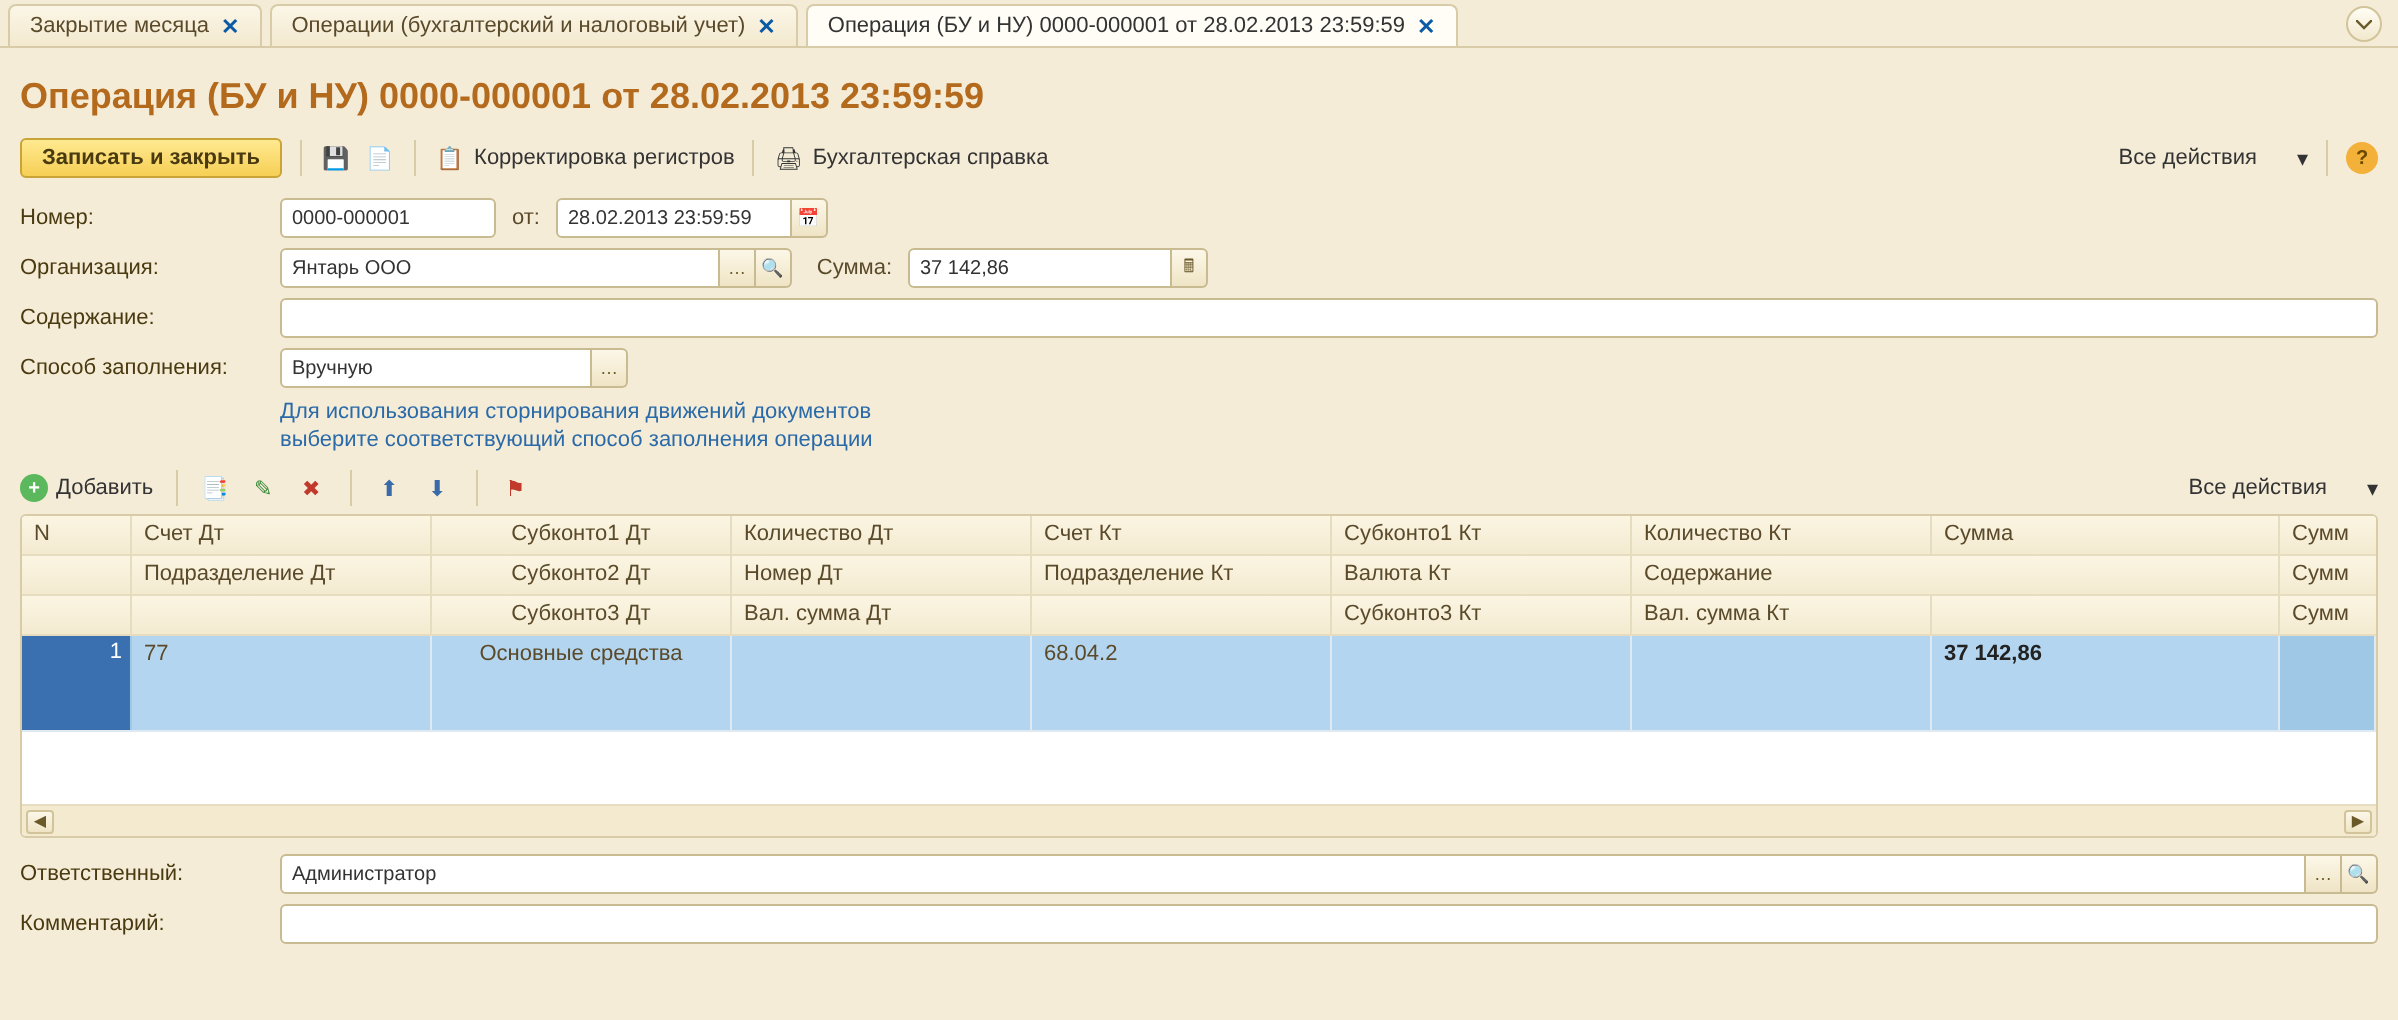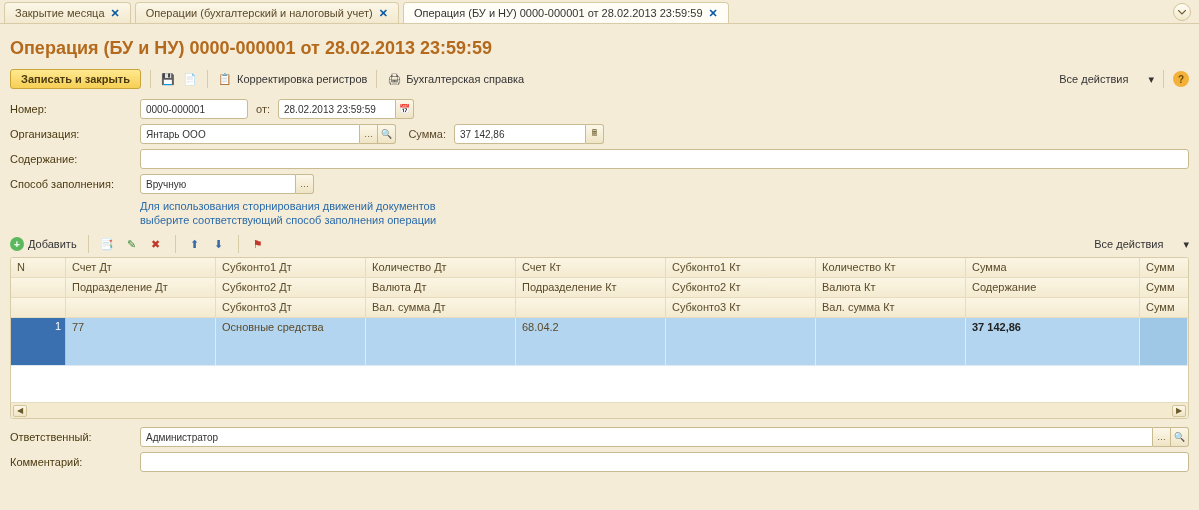--- a/index.html
+++ b/index.html
@@ -148,21 +148,21 @@
   .gc {
     border-right: 1px solid #e6dcc0;
     padding: 3px 6px;
     overflow: hidden;
     white-space: nowrap;
     color: #5a4a2a;
     font-size: 11px;
   }
   .c-n { width: 55px; }
   .c-acc { width: 150px; }
-  .c-sub { width: 150px; }
+  .c-sub { width: 150px; text-align: center; }
   .c-qty { width: 150px; }
   .c-accK { width: 150px; }
   .c-subK { width: 150px; }
   .c-qtyK { width: 150px; }
   .c-sum { flex: 1; }
   .c-right-ext { width: 48px; border-right: none; }
   .grid-data-row {
     display: flex;
     height: 48px;
     border-bottom: 1px solid #dfe9f2;
@@ -330,23 +330,22 @@
       <div class="gc c-subK">Субконто1 Кт</div>
       <div class="gc c-qtyK">Количество Кт</div>
       <div class="gc c-sum">Сумма</div>
       <div class="gc c-right-ext">Сумм</div>
     </div>
 
     <div class="grid-head-row">
       <div class="gc c-n"></div>
       <div class="gc c-acc">Подразделение Дт</div>
       <div class="gc c-sub">Субконто2 Дт</div>
-      <div class="gc c-qty">Валюта Дт</div>
+      <div class="gc c-qty">Номер Дт</div>
       <div class="gc c-accK">Подразделение Кт</div>
-      <div class="gc c-subK">Субконто2 Кт</div>
       <div class="gc c-qtyK">Валюта Кт</div>
       <div class="gc c-sum">Содержание</div>
       <div class="gc c-right-ext">Сумм</div>
     </div>
 
     <div class="grid-head-row">
       <div class="gc c-n"></div>
       <div class="gc c-acc"></div>
       <div class="gc c-sub">Субконто3 Дт</div>
       <div class="gc c-qty">Вал. сумма Дт</div>

